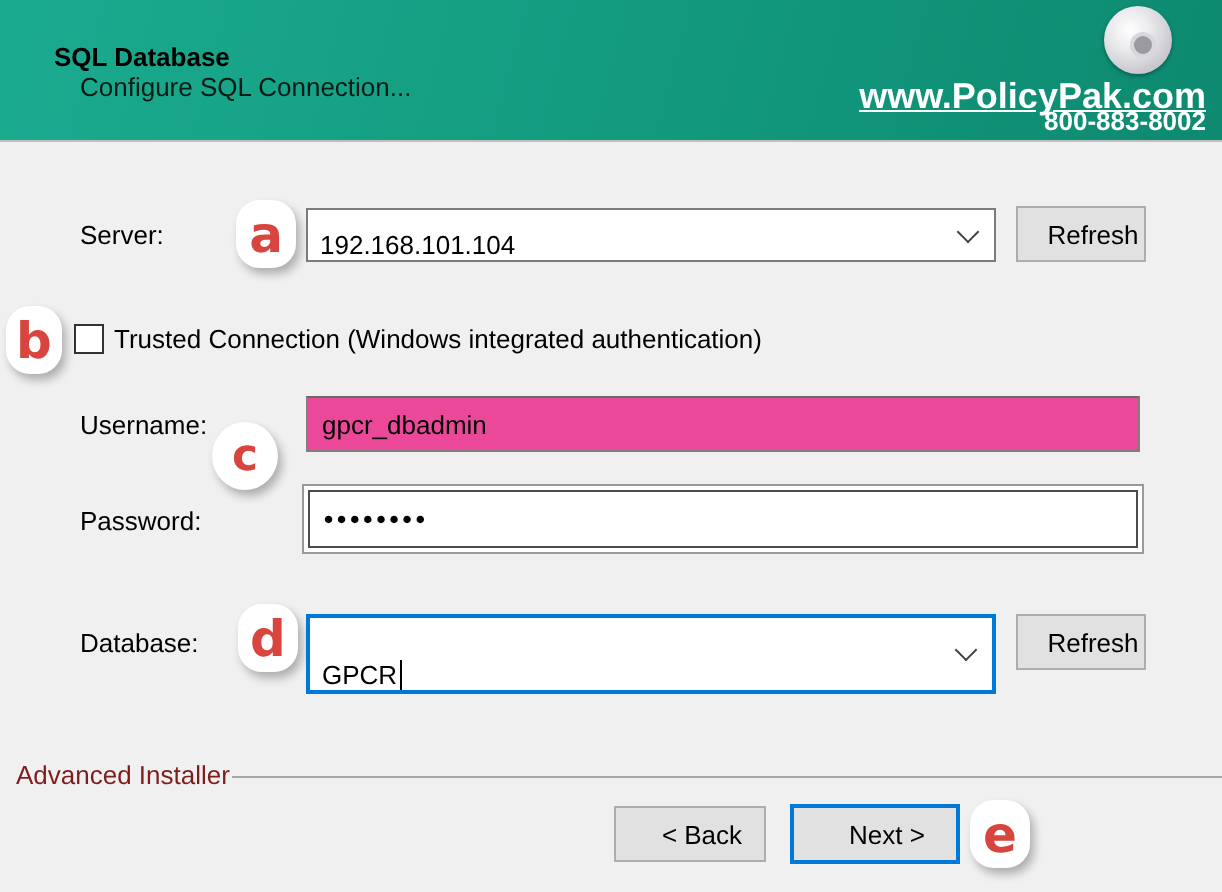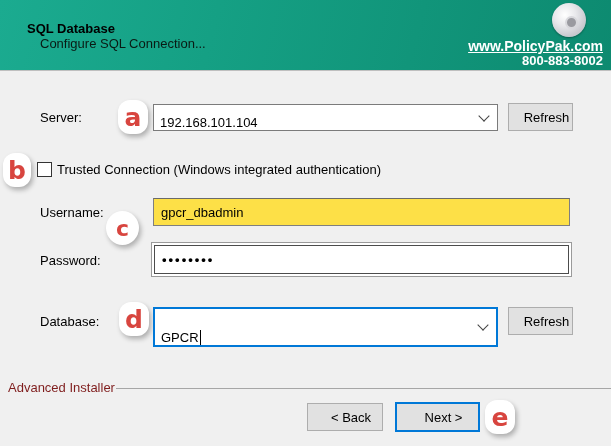--- a/index.html
+++ b/index.html
@@ -15,21 +15,21 @@
   #window { position:absolute; inset:0; width:611px; height:446px; background:#f0f0f0; }
 
   
   .header {
     position:absolute; left:0; top:0; width:611px; height:71px;
     background:linear-gradient(105deg,#1bab90 0%,#15a084 35%,#0d8a70 100%);
     border-bottom:1px solid #bfbfbf;
   }
   .hdr-title { position:absolute; left:27px; top:9px; font-weight:bold; font-size:13px; color:#000;margin-top:12px; }
   .hdr-sub   { position:absolute; left:40px; top:36px; font-size:13px; color:#0a1a14; }
-  .hdr-site  { position:absolute; right:8px; top:38px; font-size:14px; font-weight:bold; color:#fff; text-decoration:underline; }
+  .hdr-site  { position:absolute; right:8px; top:38px; font-size:18px; font-weight:bold; color:#fff; text-decoration:underline; }
   .hdr-phone { position:absolute; right:8px; top:53px; font-size:13px; font-weight:bold; color:#fff; }
   .cd {
     position:absolute; left:552px; top:3px; width:34px; height:34px; border-radius:50%;
     background:radial-gradient(circle at 38% 35%, #ffffff 0%, #e9e9ec 35%, #c9c9cf 70%, #b8b8bf 100%);
     box-shadow:0 1px 2px rgba(0,0,0,0.35);
   }
   .cd::after {
     content:""; position:absolute; left:50%; top:50%; width:9px; height:9px; margin:-4.5px 0 0 -4.5px;
     border-radius:50%; background:#9a9aa0; border:2px solid #d8d8dc;
   }
@@ -39,21 +39,21 @@
   .combo {
     position:absolute; left:153px; width:345px; height:27px; background:#fff;
     border:1px solid #7b7b7b; display:flex; align-items:flex-end; padding-left:6px;
   }
   .combo.focus { border:2px solid #0078d7; }
   .chev {
     position:absolute; right:9px; top:50%; width:8px; height:8px; margin-top:-6px;
     border-right:1.6px solid #444; border-bottom:1.6px solid #444; transform:rotate(45deg);
   }
   .textbox {
-    position:absolute; left:153px; width:417px; height:28px; background:#fde047;
+    position:absolute; left:153px; width:417px; height:28px; background:#ec4899;
     border:1px solid #7f7f7f; border-top-color:#6a6a6a; display:flex; align-items:center; padding-left:7px;
   }
   .pw-outer {
     position:absolute; left:151px; top:242px; width:421px; height:35px;
     border:1px solid #9a9a9a; background:#fff; padding:2px;
   }
   .pw-inner {
     width:100%; height:100%; border:1px solid #4c4c4c; background:#fff;
     display:flex; align-items:center; padding-left:7px;
     font-weight:bold; font-size:13px; letter-spacing:2px;

